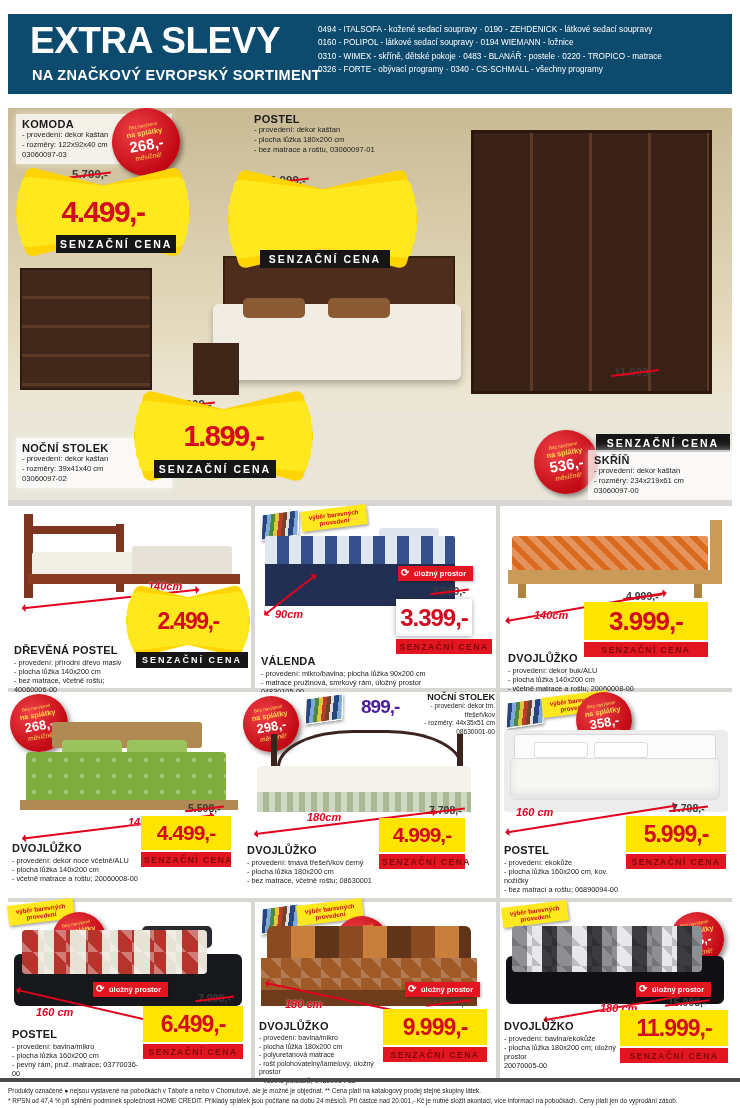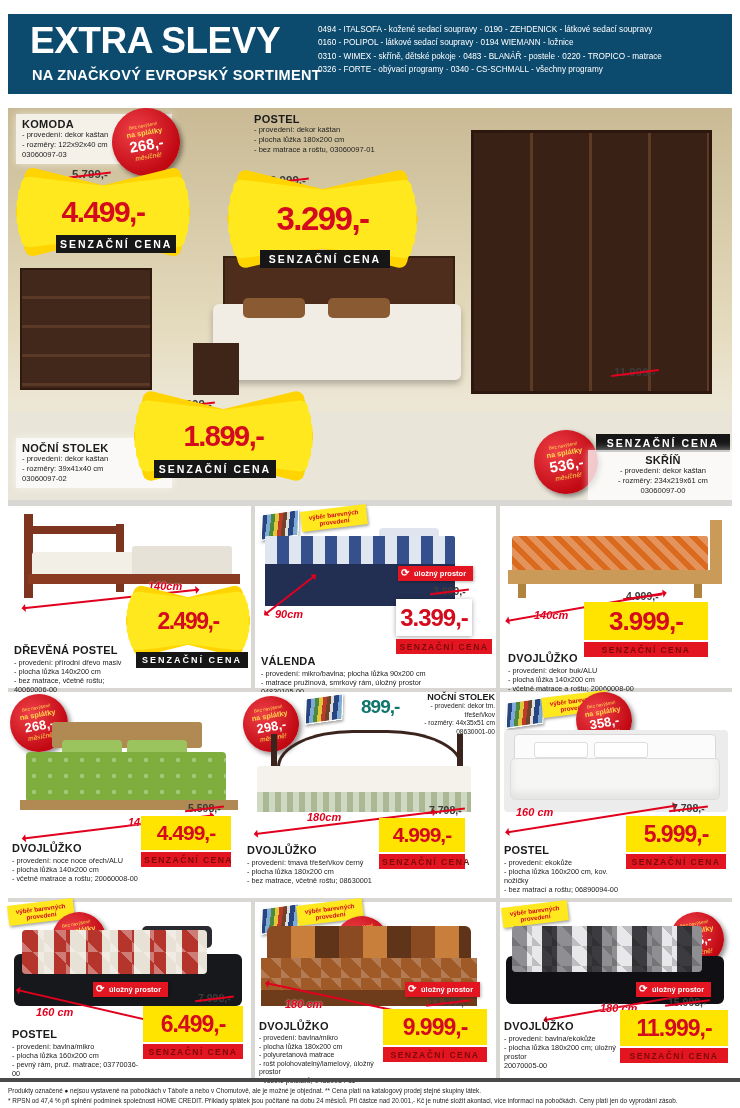--- a/index.html
+++ b/index.html
@@ -57,21 +57,21 @@
   .swatch{position:absolute;width:36px;height:24px;transform:rotate(-8deg) skewX(-10deg);border:1px solid #fff;
           background:repeating-linear-gradient(95deg,#27457f 0 5px,#7fa9d9 5px 9px,#4d8a3f 9px 13px,#e0c838 13px 17px,#bf3a2b 17px 21px,#6e452a 21px 25px,#ddd 25px 28px);
           box-shadow:1px 2px 3px rgba(0,0,0,.35)}
   .dim{position:absolute;color:#e1001e;font-weight:700;font-style:italic;font-size:11px;white-space:nowrap;text-shadow:0 0 2px rgba(255,255,255,.9)}
   .darrow{position:absolute;height:2px;background:#e1001e}
   .darrow::before,.darrow::after{content:"";position:absolute;top:-3px;border:4px solid transparent}
   .darrow::before{left:-6px;border-right-color:#e1001e}
   .darrow::after{right:-6px;border-left-color:#e1001e}
   .subname{font-weight:800;font-size:9px;color:#1a1a1a}
   .subdet{font-size:6.6px;line-height:1.3;color:#222}
-  .subprice{position:absolute;color:#0f766e;font-weight:800;font-size:19px;letter-spacing:-1px}
+  .subprice{position:absolute;color:#4c1d95;font-weight:800;font-size:19px;letter-spacing:-1px}
 
   
   #rule{position:absolute;left:0;top:1078px;width:740px;height:4px;background:#4a4a4a}
   #footer{position:absolute;left:8px;top:1086px;width:724px;font-size:6.4px;line-height:1.5;color:#222}
 </style>
 </head>
 <body>
 
 <div id="header">
   <div id="h-title">EXTRA SLEVY</div>
@@ -124,33 +124,32 @@
     <div class="hdet">- plocha lůžka 180x200 cm</div>
     <div class="hdet">- bez matrace a roštu, 03060097-01</div>
   </div>
   <s class="old" style="left:262px;top:66px;text-decoration:none">9.999,-</s>
   <div class="burst" style="left:222px;top:82px;width:185px;height:58px">
     <i></i>
       <i class="s2"></i>
       <i class="s3"></i>
       <i class="s4"></i>
       <i class="s5"></i>
-    <b style="font-size:33px">3.299,-</b>
   </div>
   <div class="cbar-k" style="left:252px;top:142px;width:122px">SENZAČNÍ CENA</div>
 
   <s class="old" style="left:606px;top:258px;text-decoration:none">11.999,-</s>
   <div class="cbar-k" style="left:588px;top:326px;width:126px">SENZAČNÍ CENA</div>
   <div class="badge" style="left:526px;top:322px;width:64px;height:64px">
     <span class="t">Bez navýšení!</span>
     <span class="l">na splátky</span>
     <span class="a">536,-</span>
     <span class="m">měsíčně!</span>
   </div>
-  <div class="hbox" style="left:580px;top:342px;width:138px;text-align:center">
+  <div class="hbox" style="left:580px;top:342px;width:138px;text-align:left">
     <div class="hname">SKŘÍŇ</div>
     <div class="hdet">- provedení: dekor kaštan</div>
     <div class="hdet">- rozměry: 234x219x61 cm</div>
     <div class="hdet">03060097-00</div>
   </div>
 
   <div class="hbox" style="left:8px;top:330px;width:144px">
     <div class="hname">NOČNÍ STOLEK</div>
     <div class="hdet">- provedení: dekor kaštan</div>
     <div class="hdet">- rozměry: 39x41x40 cm</div>
@@ -261,21 +260,21 @@
   </div>
   <div class="darrow" style="left:15px;top:134px;width:190px;transform:rotate(-7deg)"></div>
   <div class="dim" style="left:120px;top:124px">140cm</div>
   <s class="old" style="left:180px;top:110px;text-decoration:none;font-size:10.5px">5.598,-</s>
   <div class="pbox y" style="left:133px;top:124px;width:90px;height:34px;font-size:21px">
     <span>4.499,-</span>
   </div>
   <div class="cbar-r" style="left:133px;top:160px;width:84px">SENZAČNÍ CENA</div>
   <div class="ptitle" style="left:4px;top:150px">DVOJLŮŽKO</div>
   <div class="pdet" style="left:4px;top:164px;width:126px">
-    <div>- provedení: noce noce ořech/ALU</div>
+    <div>- provedení: dekor noce včetně/ALU</div>
     <div>- plocha lůžka 140x200 cm</div>
     <div>- včetně matrace a roštu; 20060008-00</div>
   </div>
 </div>
 
 <div class="card" style="left:243px;top:692px;width:253px;height:206px">
   <div class="badge" style="left:0;top:4px;width:56px;height:56px">
     <span class="t">Bez navýšení!</span>
     <span class="l">na splátky</span>
     <span class="a" style="font-size:13px">298,-</span>

